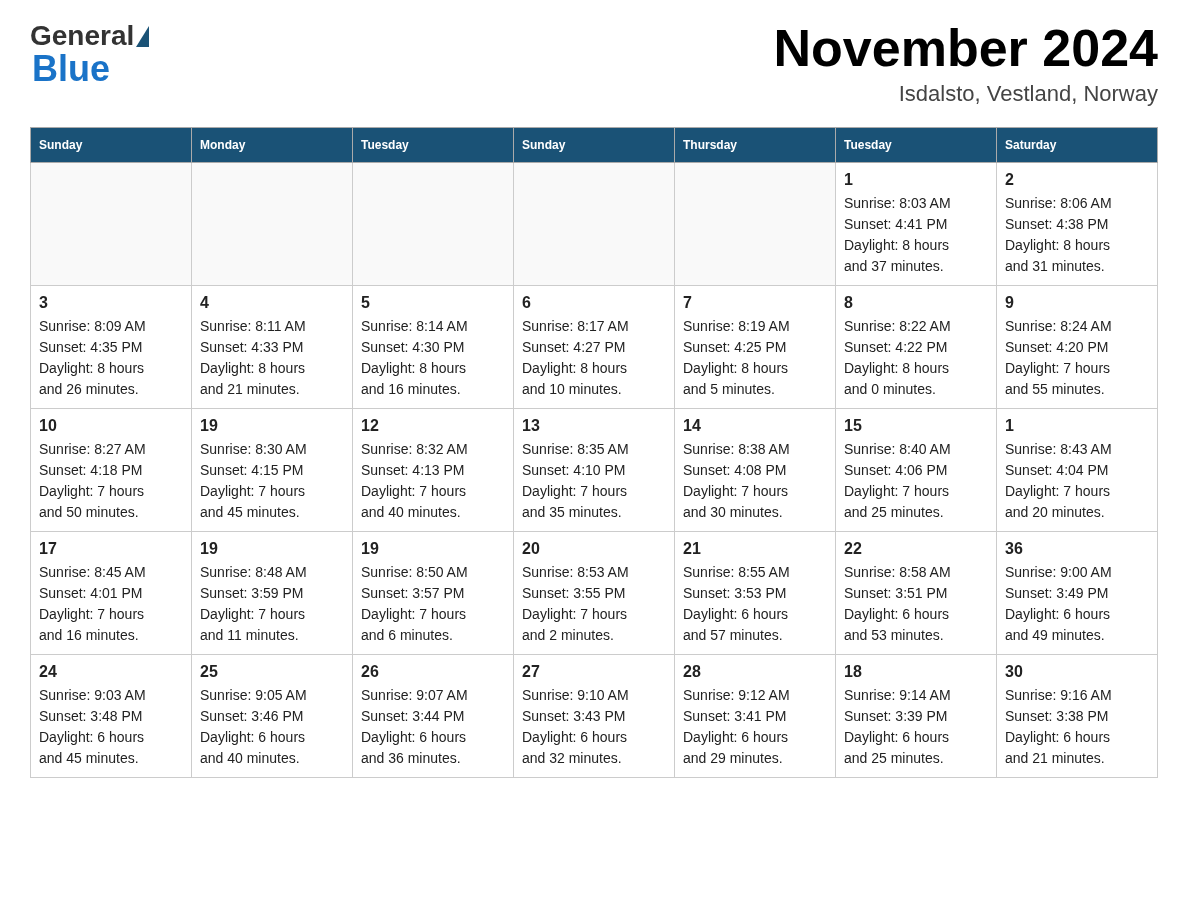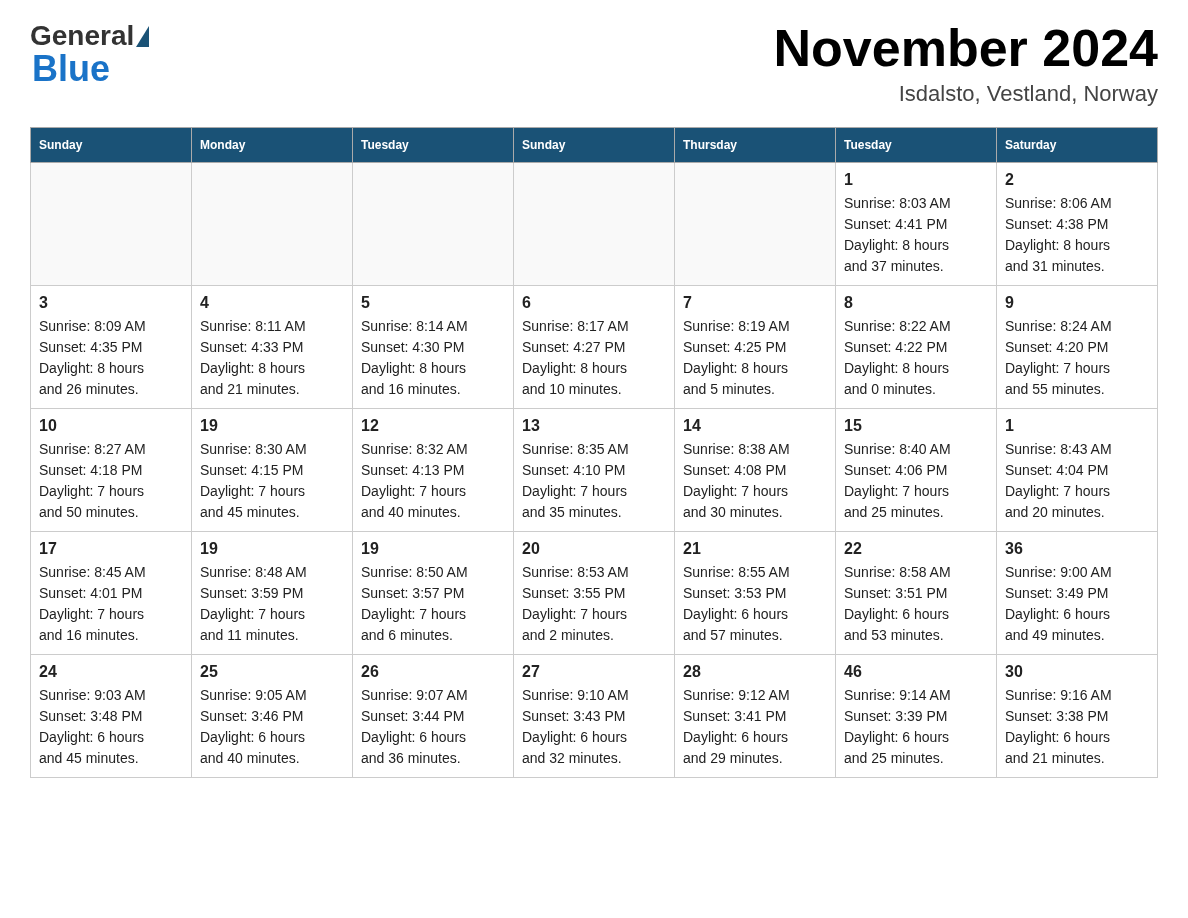--- a/index.html
+++ b/index.html
@@ -235,21 +235,21 @@
         </td>
         <td>
           <span class="day-num">27</span>
           <div class="day-info">Sunrise: 9:10 AM<br>Sunset: 3:43 PM<br>Daylight: 6 hours<br>and 32 minutes.</div>
         </td>
         <td>
           <span class="day-num">28</span>
           <div class="day-info">Sunrise: 9:12 AM<br>Sunset: 3:41 PM<br>Daylight: 6 hours<br>and 29 minutes.</div>
         </td>
         <td>
-          <span class="day-num">46</span>
+          <span class="day-num">18</span>
           <div class="day-info">Sunrise: 9:14 AM<br>Sunset: 3:39 PM<br>Daylight: 6 hours<br>and 25 minutes.</div>
         </td>
         <td>
           <span class="day-num">30</span>
           <div class="day-info">Sunrise: 9:16 AM<br>Sunset: 3:38 PM<br>Daylight: 6 hours<br>and 21 minutes.</div>
         </td>
       </tr>
     </tbody>
 </table>
 

